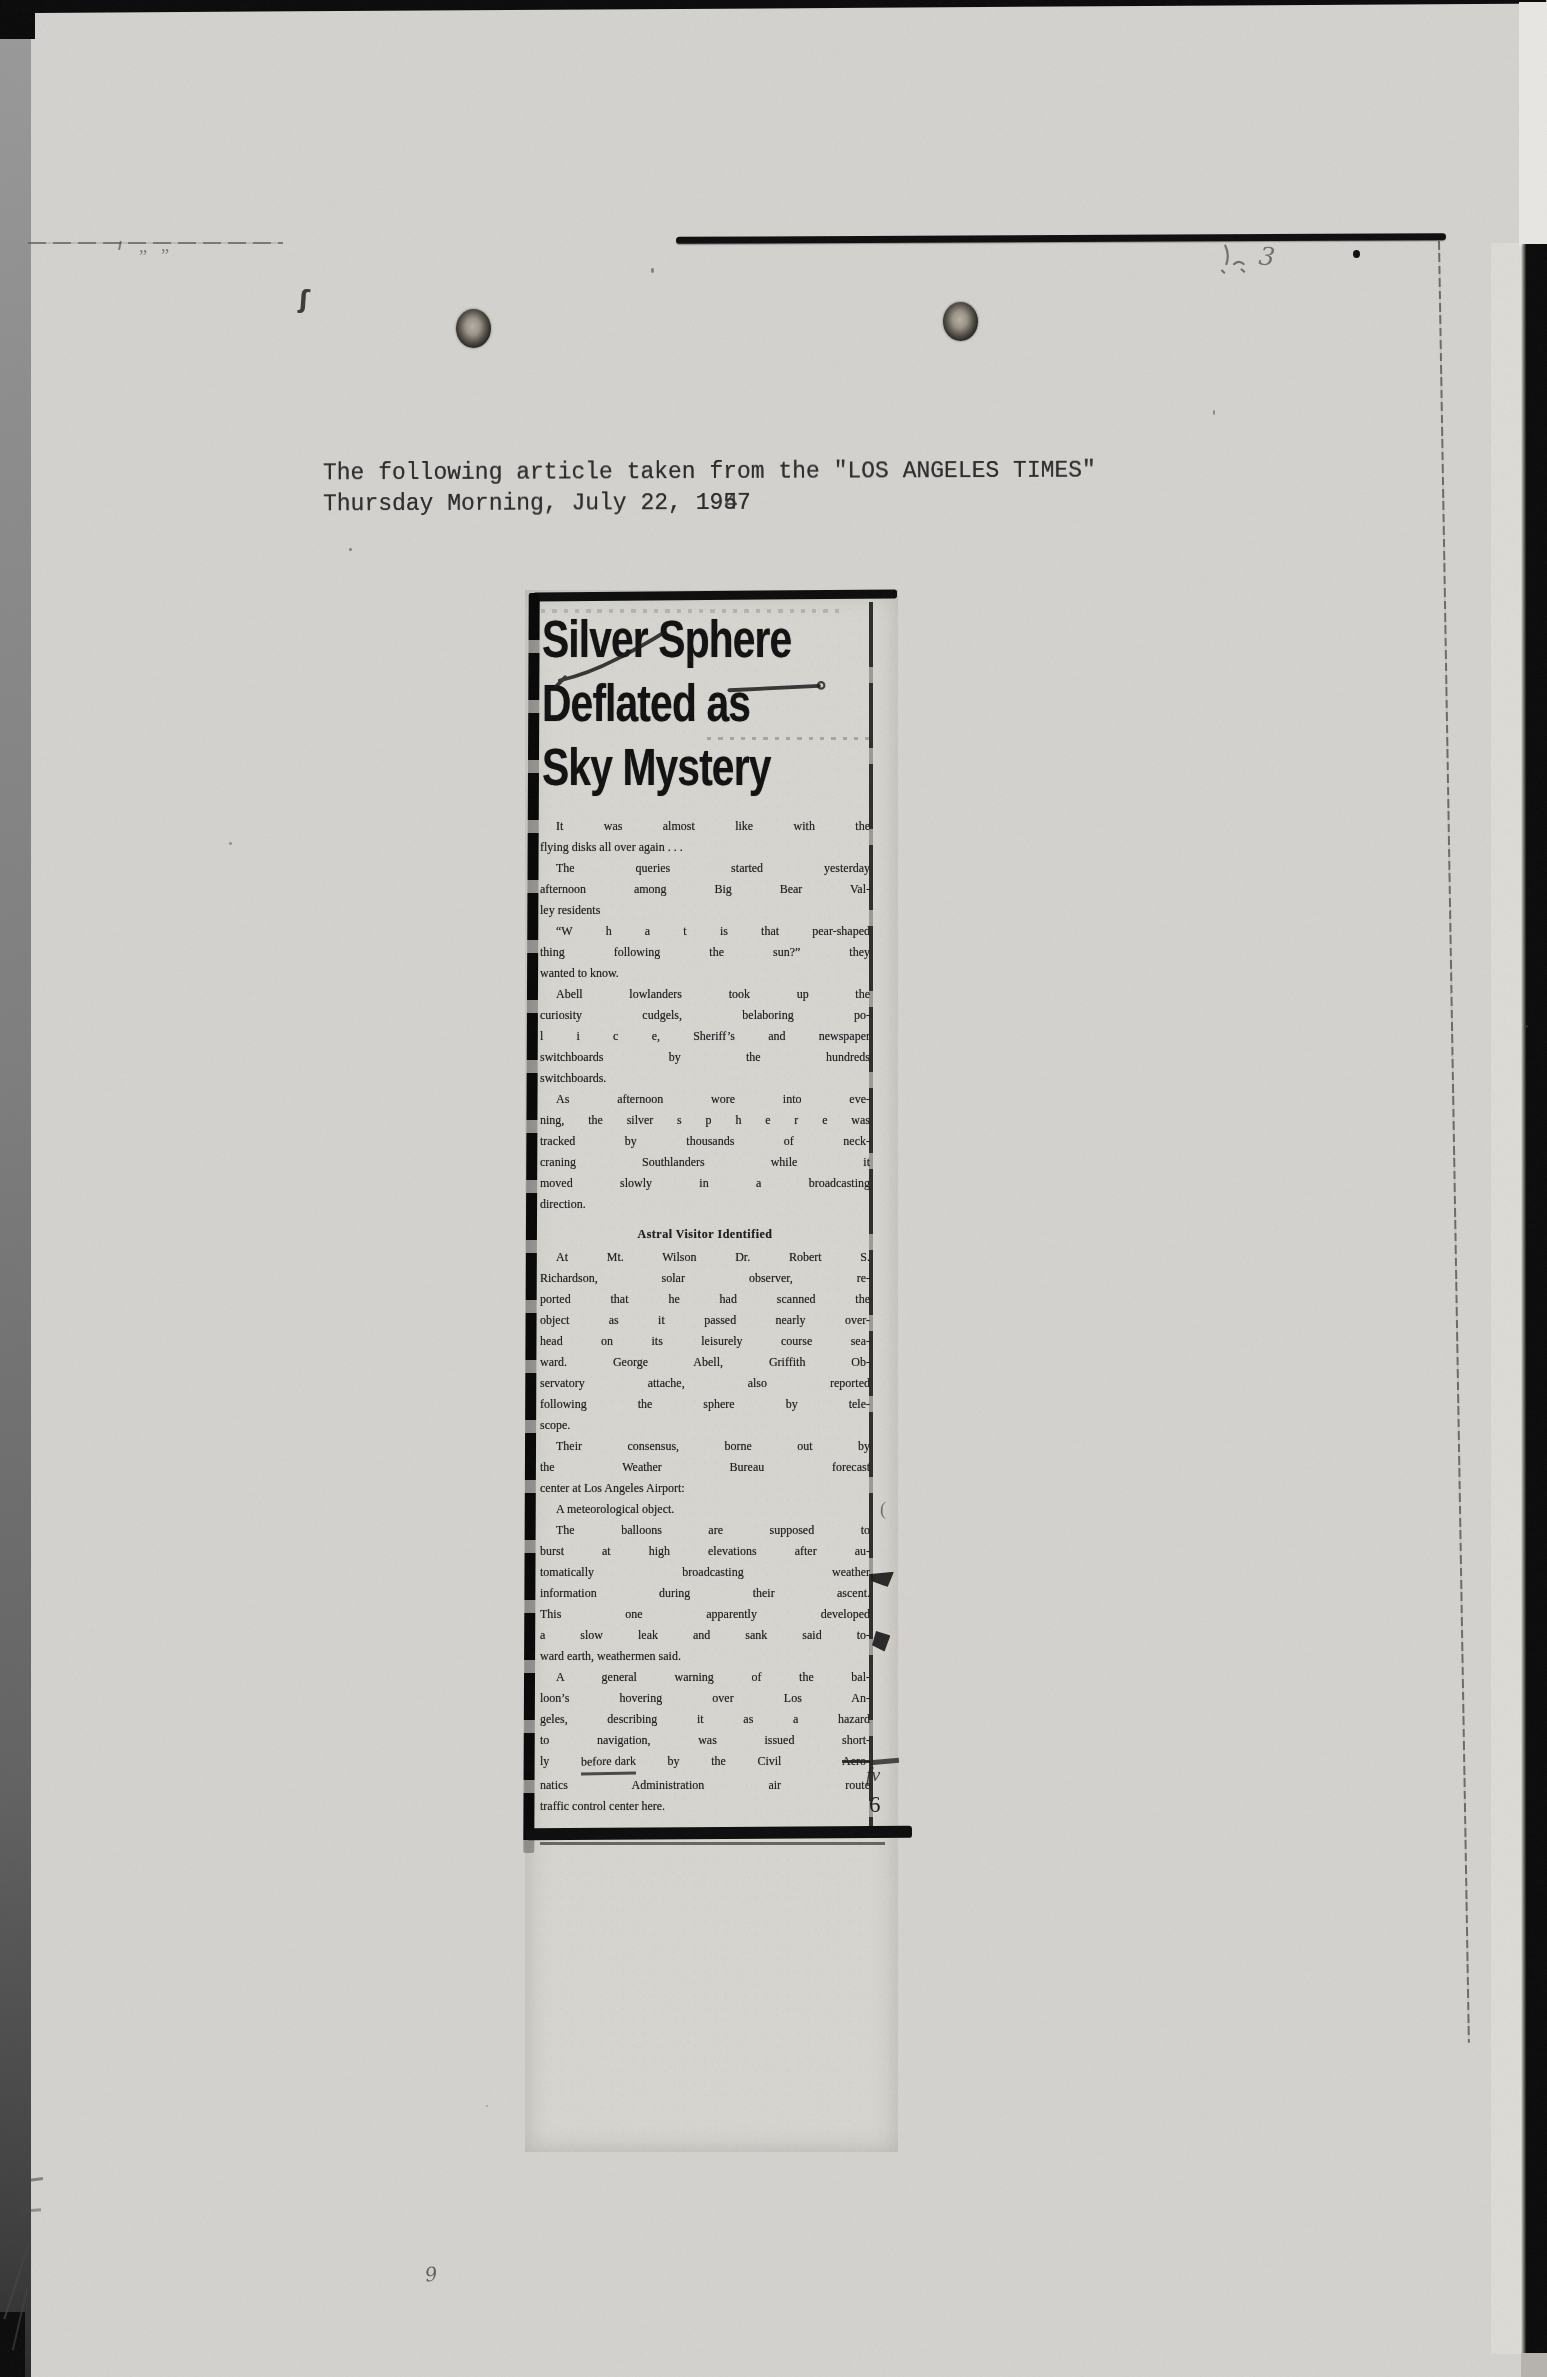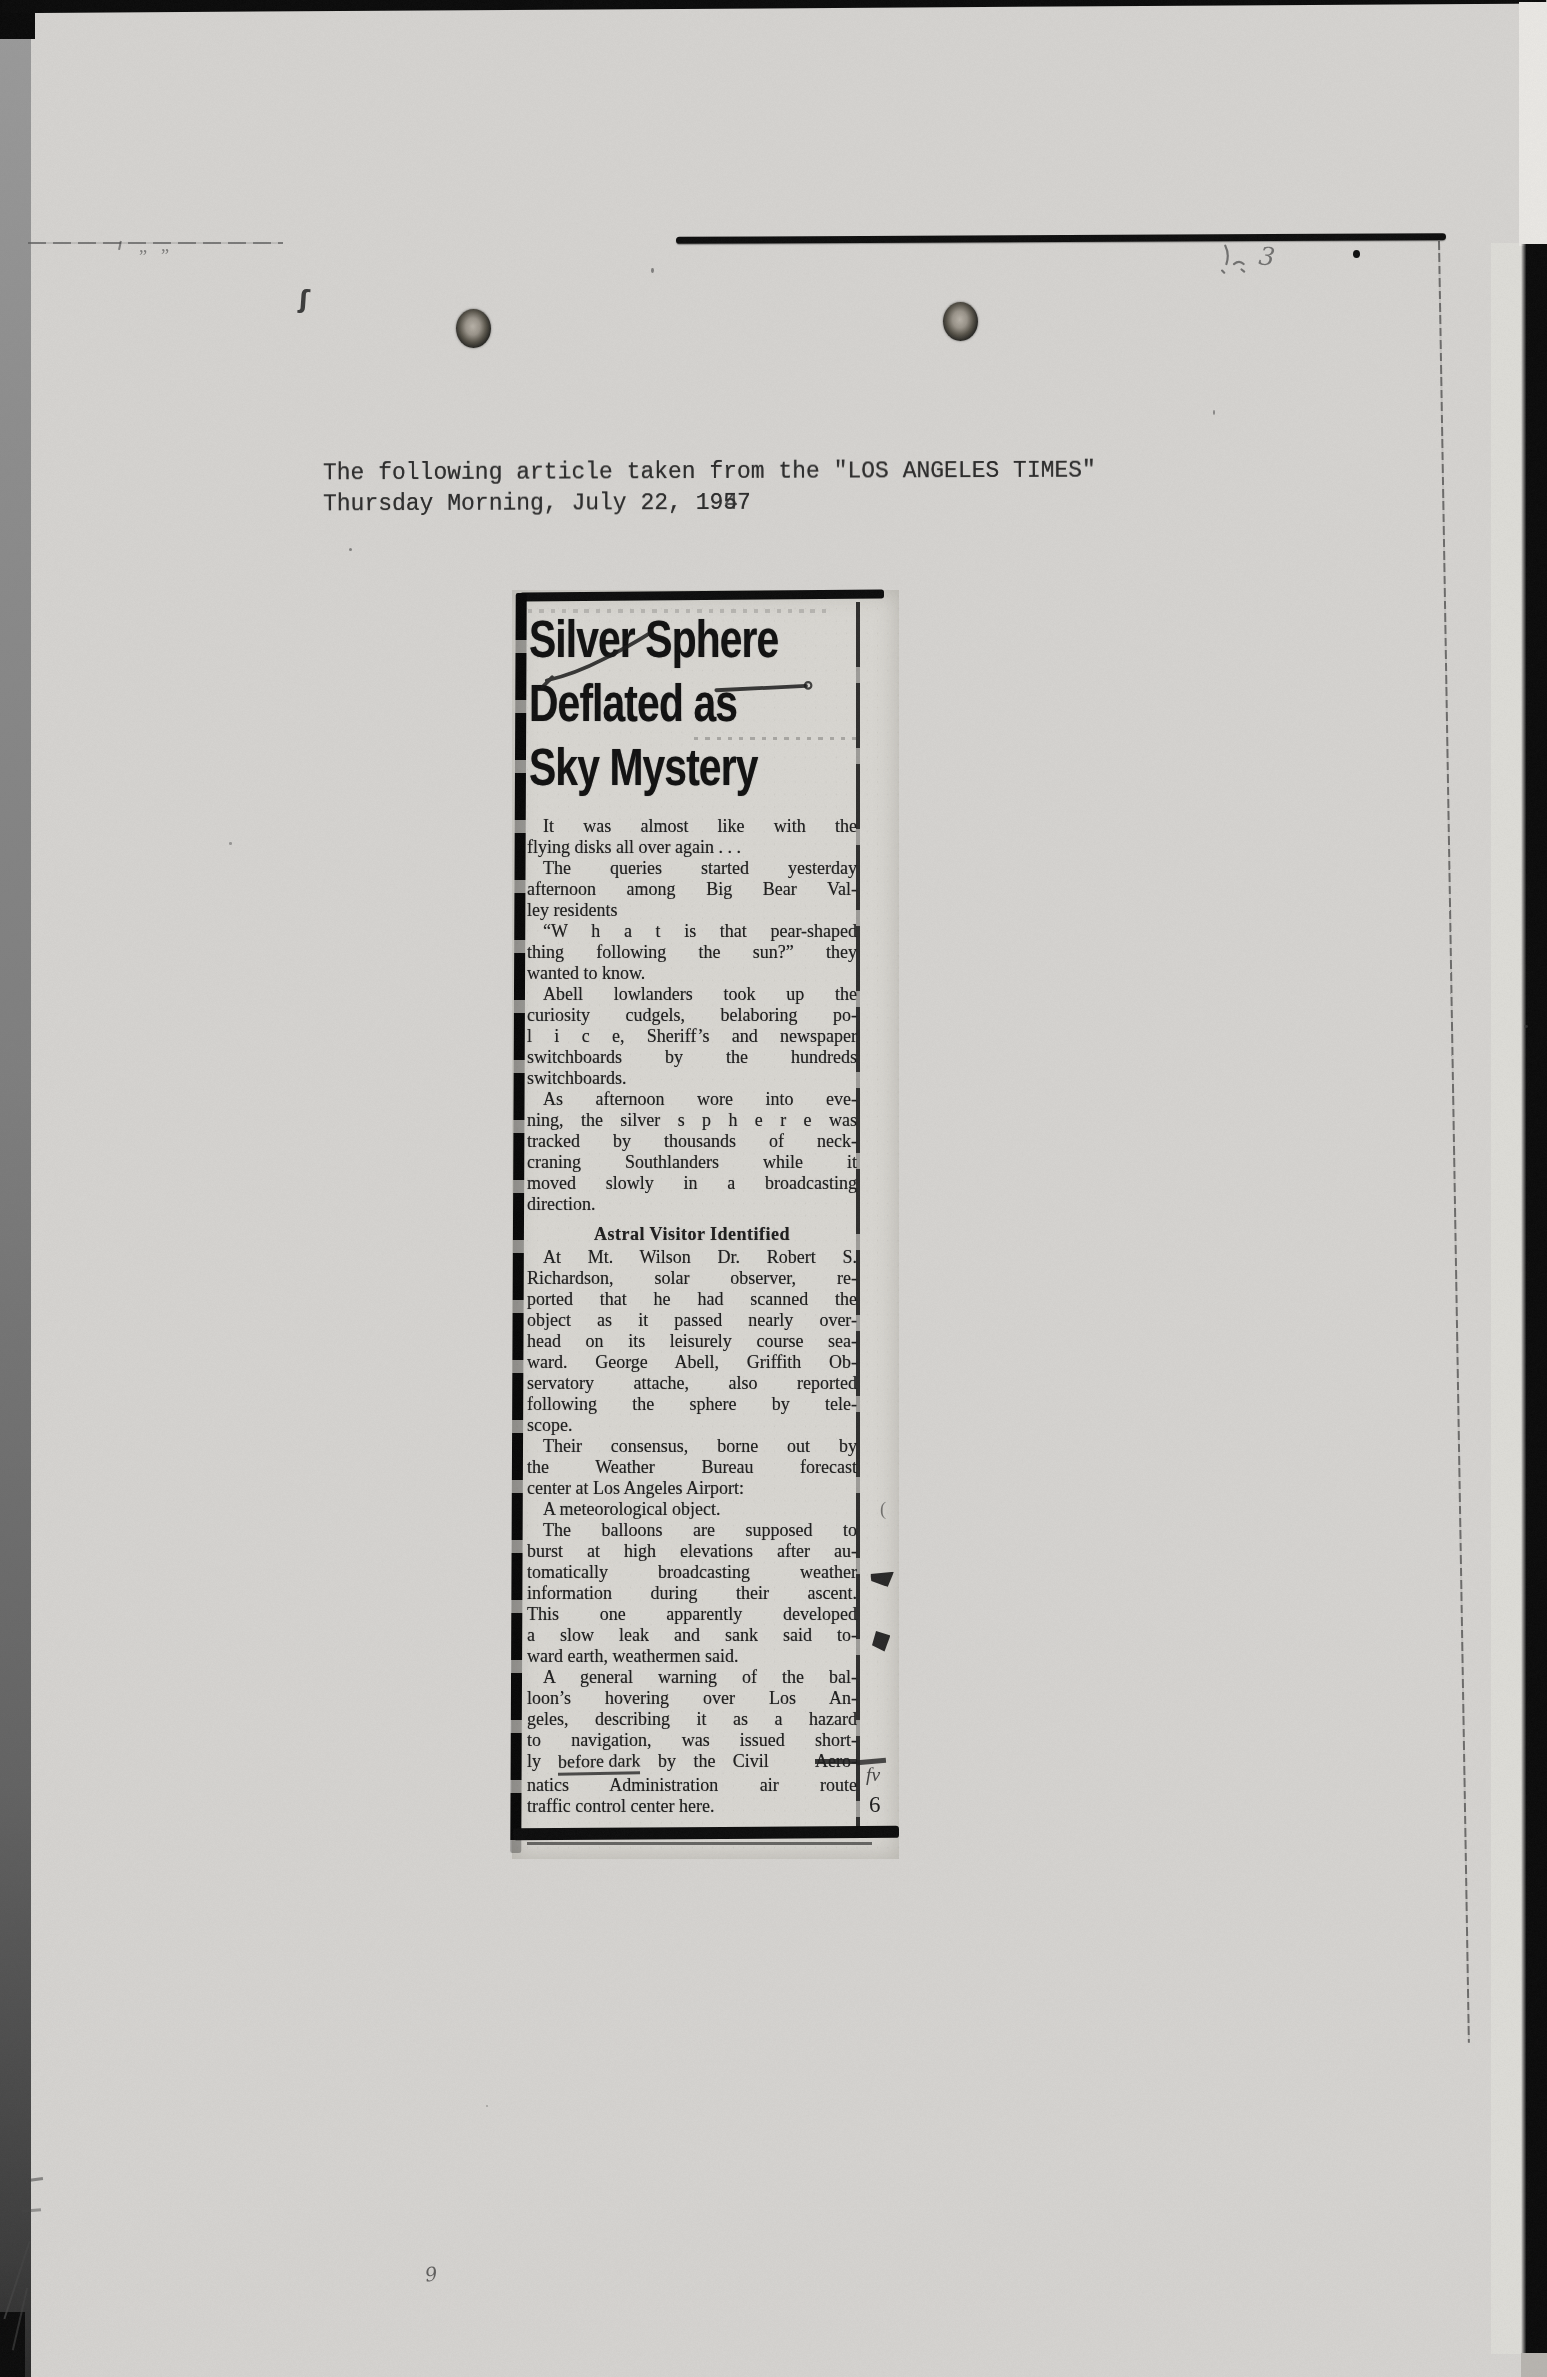--- a/index.html
+++ b/index.html
@@ -39,42 +39,42 @@
   .handnote{position:absolute;left:1209px;top:236px;opacity:.65;}
   .hand3{position:absolute;left:1259px;top:242px;font-family:"DejaVu Serif",serif;font-style:italic;
     font-size:25px;color:#3c3c3c;opacity:.65;transform:rotate(7deg);}
   .dot-mark{position:absolute;left:1353px;top:250px;width:7px;height:8px;border-radius:50%;background:#0e0e0e;}
   .q-mark{position:absolute;font-size:18.4px;color:#333;opacity:.55;font-family:"Liberation Serif",serif;}
   .esh-mark{position:absolute;left:299px;top:285px;font-size:25px;font-weight:bold;color:#222;opacity:.85;
     font-family:"DejaVu Sans",sans-serif;transform:rotate(4deg);}
   .nine-mark{position:absolute;left:425px;top:2263px;font-size:19.4px;color:#2e2e2e;opacity:.7;
     font-family:"DejaVu Serif",serif;font-style:italic;transform:rotate(-8deg);}
   
-  .clip{position:absolute;left:512px;top:590px;width:373px;height:1269px;background:#dad8d3;
+  .clip{position:absolute;left:525px;top:590px;width:373px;height:1562px;background:#dad8d3;
     box-shadow:inset 0 0 25px rgba(95,90,78,.28);
     background-image:radial-gradient(rgba(110,104,92,.10) 0.5px,transparent 0.9px),
                      radial-gradient(rgba(90,86,76,.08) 0.5px,transparent 0.8px);
-    background-size:10.3px 12.4px,15.7px 9.2px;padding-left:14px;}
+    background-size:10.3px 12.4px,15.7px 9.2px;}
   .clip-border{position:absolute;background:#0c0c0c;}
   .cb-top{left:7.6px;top:1.1px;width:364px;height:8.6px;border-radius:2.7px;transform:rotate(-0.5deg);}
   .cb-left{left:1.1px;top:3.2px;width:10.8px;height:1260px;border-radius:2.2px;transform:rotate(0.25deg);
     background:repeating-linear-gradient(180deg,#070707 0 47px,rgba(7,7,7,.3) 47px 60px);}
   .cb-right{left:344px;top:12px;width:4.3px;height:1235px;opacity:.85;
     background:repeating-linear-gradient(180deg,#101010 0 65px,rgba(16,16,16,.35) 65px 81px);}
   .cb-bottom{left:1.1px;top:1237px;width:386px;height:12px;border-radius:3.2px;transform:rotate(-0.35deg);}
   .cb-bottom2{left:15px;top:1252px;width:345px;height:3.2px;background:rgba(10,10,10,.55);}
   .noise-row{position:absolute;height:3.2px;opacity:.45;
     background:repeating-linear-gradient(90deg,rgba(20,20,20,.55) 0 4.3px,transparent 4.3px 11.3px);}
   .headline{position:absolute;left:17.3px;top:18.4px;width:340px;color:#101010;
     font-family:"Liberation Sans",sans-serif;font-weight:700;font-size:51px;line-height:64px;
     letter-spacing:-1.1px;filter:blur(0.3px);text-shadow:0 0 1.1px rgba(15,15,15,.5);}
   .headline .hl{transform:scaleX(.8);transform-origin:left center;white-space:nowrap;}
   .penmarks{position:absolute;left:10.8px;top:32px;}
   .clip-body{position:absolute;left:15px;top:226px;width:330px;color:#1e1e1e;
-    font-size:18px;line-height:21px;filter:blur(0.2px);text-shadow:0 0 0.7px rgba(28,28,28,.55);}
+    font-size:12px;line-height:21px;filter:blur(0.2px);text-shadow:0 0 0.7px rgba(28,28,28,.55);}
   .bline{min-height:21px;}
   .just{text-align:justify;text-align-last:justify;text-justify:inter-word;}
   .ind{padding-left:16px;}
   .sub{font-weight:700;text-align:right;text-align-last:center;padding:8.6px 0 2.2px;letter-spacing:0.5px;}
   .rich{position:relative;}
   .hand-underline{display:inline-block;border-bottom:3.8px solid rgba(25,25,25,.75);transform:skewY(-1deg);}
   .strike-scribble{background-image:linear-gradient(to bottom,transparent 42%,rgba(25,25,25,.85) 42%,rgba(25,25,25,.85) 64%,transparent 64%);margin-left:29px;}
   .scribble-tail{position:absolute;left:100%;top:8.6px;width:29px;height:4.9px;background:#222;
     opacity:.8;transform:rotate(-5deg);}
   

